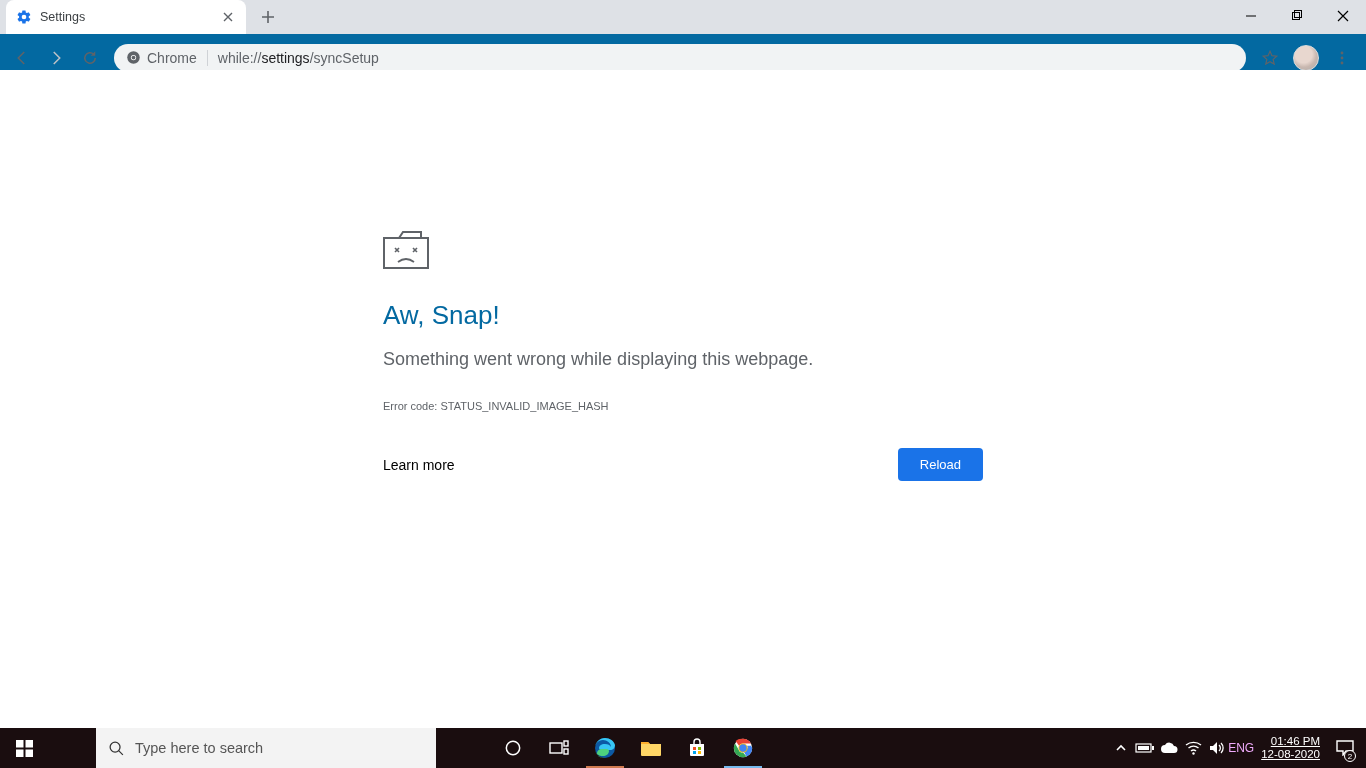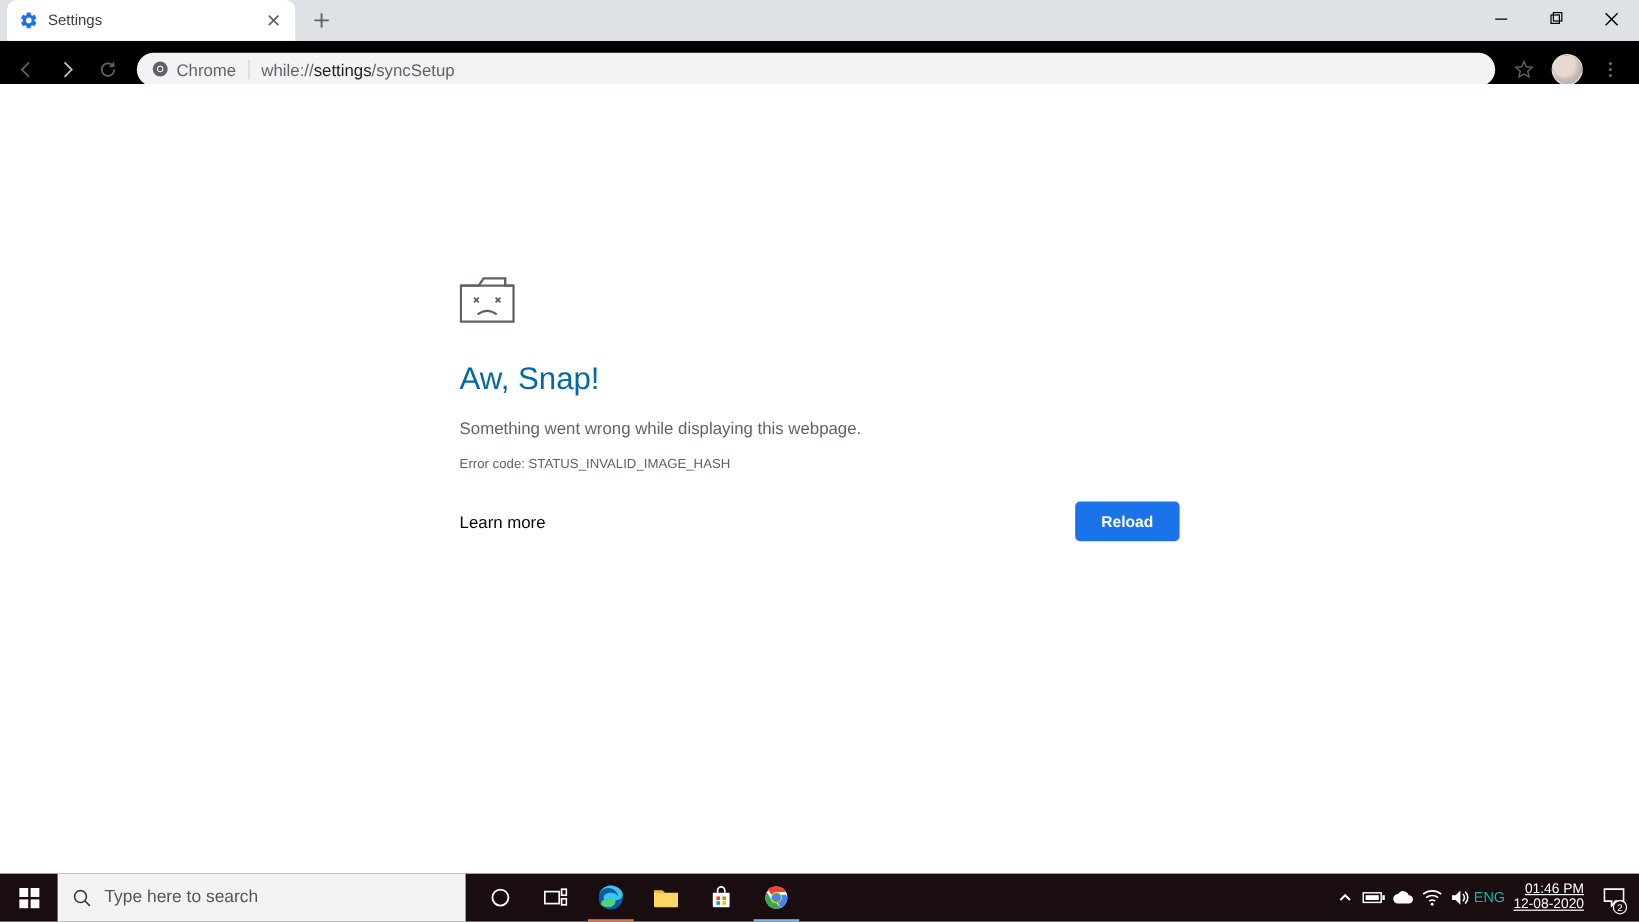--- a/index.html
+++ b/index.html
@@ -8,53 +8,53 @@
 
 .titlebar { height: 34px; background: #dee1e6; display: flex; align-items: flex-end; position: relative; }
 .tab { width: 240px; height: 34px; background: #fff; border-radius: 8px 8px 0 0; display: flex; align-items: center; padding: 0 10px; font-size: 12.5px; color: #3c4043; position: relative; margin-left: 6px; }
 .tab .favicon { width: 16px; height: 16px; margin-right: 8px; display: flex; align-items: center; justify-content: center; }
 .tab .close { margin-left: auto; width: 16px; height: 16px; display:flex; align-items:center; justify-content:center; color:#5f6368; font-size: 14px; cursor:pointer; }
 .newtab { width: 28px; height: 28px; margin-left: 8px; margin-bottom: 3px; display:flex; align-items:center; justify-content:center; color:#5f6368; cursor:pointer; border-radius:50%; }
 .win-controls { position:absolute; right:0; top:0; height:34px; display:flex; }
 .win-btn { width:46px; height:32px; display:flex; align-items:center; justify-content:center; color:#1a1a1a; cursor:pointer; }
 
 
-.toolbar { height: 48px; background:#000000; border-bottom:1px solid #e4e4e4; display:flex; align-items:center; padding: 0 6px; gap: 2px; }
+.toolbar { height: 48px; background:#0369a1; border-bottom:1px solid #e4e4e4; display:flex; align-items:center; padding: 0 6px; gap: 2px; }
 .nav-btn { width:32px; height:32px; border-radius:50%; display:flex; align-items:center; justify-content:center; color:#5f6368; cursor:pointer; }
 .nav-btn.disabled { color:#bdc1c6; cursor:default; }
 .addrbar { flex:1; height:28px; background:#f1f3f4; border-radius:14px; display:flex; align-items:center; padding:0 12px; margin:0 6px; font-size:14px; color:#5f6368; }
 .addrbar .site-chip { display:flex; align-items:center; gap:6px; }
 .addrbar .divider { width:1px; height:16px; background:#cfd2d6; margin:0 10px; }
 .addrbar .url { color:#5f6368; }
 .addrbar .url .path { color:#202124; }
 .right-icons { display:flex; align-items:center; gap:4px; padding-right:2px; }
 .icon-btn { width:32px; height:32px; display:flex; align-items:center; justify-content:center; color:#5f6368; border-radius:50%; cursor:pointer; }
 .avatar { width:26px; height:26px; border-radius:50%; background: radial-gradient(circle at 40% 35%, #e8d7cf 0 40%, #c9b8b0 60%, #aaa 100%); border:1px solid #ddd; }
 
 
 .content { position:absolute; left:0; right:0; top:70px; bottom:40px; background:#fff; }
 .err-wrap { width: 600px; margin: 160px auto 0; }
 .sad-folder { margin-bottom: 30px; }
 .err-title { font-size: 26px; font-weight: 400; color:#0369a1; margin-bottom: 18px; }
-.err-msg { font-size: 14px; color:#5f6368; margin-bottom: 16px; }
-.err-code { font-size: 11px; color:#5f6368; margin-bottom: 25px; }
+.err-msg { font-size: 18px; color:#5f6368; margin-bottom: 30px; }
+.err-code { font-size: 11px; color:#5f6368; margin-bottom: 36px; }
 .err-actions { display:flex; align-items:center; justify-content:space-between; }
 .learn-more { font-size: 14px; color:#000000; cursor:pointer; }
-.reload-btn { background:#1a73e8; color:#fff; font-size:13px; font-weight:700; border:none; border-radius:4px; padding: 9px 22px; cursor:pointer; }
-
-
-.taskbar { position:absolute; left:0; right:0; bottom:0; height:40px; background:#1a0d0f; display:flex; align-items:center; color:#fff; }
+.reload-btn { background:#1a73e8; color:#fff; font-size:13px; font-weight:400; border:none; border-radius:4px; padding: 9px 22px; cursor:pointer; }
+
+
+.taskbar { position:absolute; left:0; right:0; bottom:0; height:40px; background:#1a0d0f; display:flex; align-items:center; color:#fff;gap:48px; }
 .start-btn { width:48px; height:40px; display:flex; align-items:center; justify-content:center; cursor:pointer; }
 .search-box { width:340px; height:40px; background:#f3f3f3; display:flex; align-items:center; padding:0 12px; gap:10px; color:#555; font-size:14.5px; cursor:text; }
 .task-icons { display:flex; align-items:center; height:40px; margin-left:6px; }
 .task-icon { width:46px; height:40px; display:flex; align-items:center; justify-content:center; cursor:pointer; position:relative; }
 .task-icon.active::after { content:""; position:absolute; bottom:0; left:4px; right:4px; height:2px; background:#76b9ed; }
 .task-icon.edge-active::after { content:""; position:absolute; bottom:0; left:4px; right:4px; height:2px; background:#d07a50; }
 .tray { margin-left:auto; display:flex; align-items:center; height:40px; padding-right:4px; }
-.tray-icon { width:24px; height:40px; display:flex; align-items:center; justify-content:center; color:#14b8a6; cursor:pointer; font-size:13px; }
+.tray-icon { width:24px; height:40px; display:flex; align-items:center; justify-content:center; color:#f0abfc; cursor:pointer; font-size:13px; }
 .tray-lang { font-size:12px; padding:0 6px; }
 .tray-clock { font-size:11.5px; line-height:13px; text-align:right; padding:0 8px;text-decoration:underline; }
 .notif { width:34px; height:40px; display:flex; align-items:center; justify-content:center; position:relative; cursor:pointer; }
 .notif .badge { position:absolute; right:6px; bottom:6px; width:12px; height:12px; border-radius:50%; background:#1a0d0f; border:1px solid #fff; font-size:8px; display:flex; align-items:center; justify-content:center; color:#fff; }
 
 svg { display:block; }
 </style>
 </head>
 <body>
 

